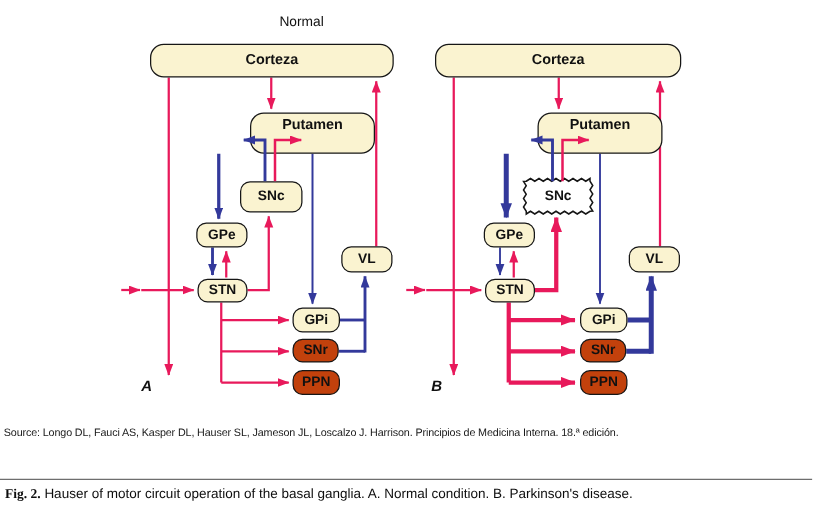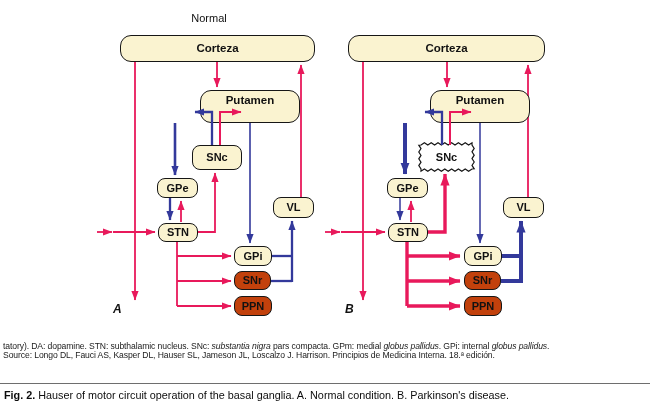--- a/index.html
+++ b/index.html
@@ -7,29 +7,29 @@
          font-family:"Liberation Sans", sans-serif;color:#111;}
   .layer{position:absolute;left:0;top:0;pointer-events:none;}
   .node{position:absolute;box-sizing:border-box;background:var(--cream);
         border:1.6px solid var(--border);border-radius:8px;
         display:flex;align-items:center;justify-content:center;
         font-size:11px;line-height:1;color:#111;font-weight:bold;}
   .node.white{background:#c2410c;}
   .node.big{border-radius:11px;font-size:11.5px;}
   .node.toplabel{align-items:flex-start;padding-top:4px;margin-left:35px;}
   .node.nakedbox{background:transparent;border:none;}
-  .ptitle{position:absolute;text-align:center;font-size:11px;color:#111;}
+  .ptitle{position:absolute;text-align:right;font-size:11px;color:#111;}
   .pletter{position:absolute;font-size:12px;font-weight:bold;font-style:italic;color:#111;}
   .legend{position:absolute;left:3px;top:342px;width:646px;font-size:8.6px;
           line-height:9.4px;letter-spacing:-0.1px;color:#1a1a1a;}
   .legend .lgline{white-space:nowrap;overflow:hidden;}
   .rule{position:absolute;left:0;top:383px;width:650px;border-top:1.6px solid #6e6e6e;}
   .caption{position:absolute;left:4px;top:389px;width:644px;font-size:10.8px;color:#0d0d0d;
            white-space:nowrap;}
-  .caption b{font-weight:bold;}
+  .caption b{font-weight:bold;font-family:Liberation Serif, serif;}
 </style>
 </head>
 <body>
 
 <div class="stage">
 
   <svg class="layer" width="650" height="340">
     <defs>
       <marker id="m-rs" markerWidth="11" markerHeight="9" refX="9" refY="3.6" orient="auto" markerUnits="userSpaceOnUse">
         <path d="M0,0 L9.5,3.6 L0,7.2 Z" style="fill:var(--red)"></path>
@@ -113,21 +113,20 @@
     <path d="M220,145 V112 H241" style="stroke:var(--red)" stroke-width="2" fill="none" marker-end="url(#m-rs)"></path>
     <path d="M442,145 V112 H425" style="stroke:var(--blue)" stroke-width="2.3" fill="none" marker-end="url(#m-bs)"></path>
     <path d="M450,145 V112 H471" style="stroke:var(--red)" stroke-width="2" fill="none" marker-end="url(#m-rs)"></path>
   </svg>
 
   <div class="ptitle" style="left:159px;top:12px;width:100px">Normal</div>
   <div class="pletter" style="left:113px;top:302px">A</div>
   <div class="pletter" style="left:345px;top:302px">B</div>
 
   <div class="legend" id="legend">
-      <div class="lgline"><span>tatory). DA: dopamine. STN: subthalamic nucleus. SNc: </span><span style="font-style: italic;">substantia nigra</span><span> pars compacta. GPm: medial </span><span style="font-style: italic;">globus pallidus</span><span>. GPi: internal </span><span style="font-style: italic;">globus pallidus</span><span>.</span></div>
       <div class="lgline"><span>Source: Longo DL, Fauci AS, Kasper DL, Hauser SL, Jameson JL, Loscalzo J. Harrison. Principios de Medicina Interna. 18.ª edición.</span></div>
     </div>
   <div class="rule"></div>
   <div class="caption">
     <b>Fig. 2.</b>
     <span>Hauser of motor circuit operation of the basal ganglia. A. Normal condition. B. Parkinson's disease.</span>
   </div>
 
 </div>
 

